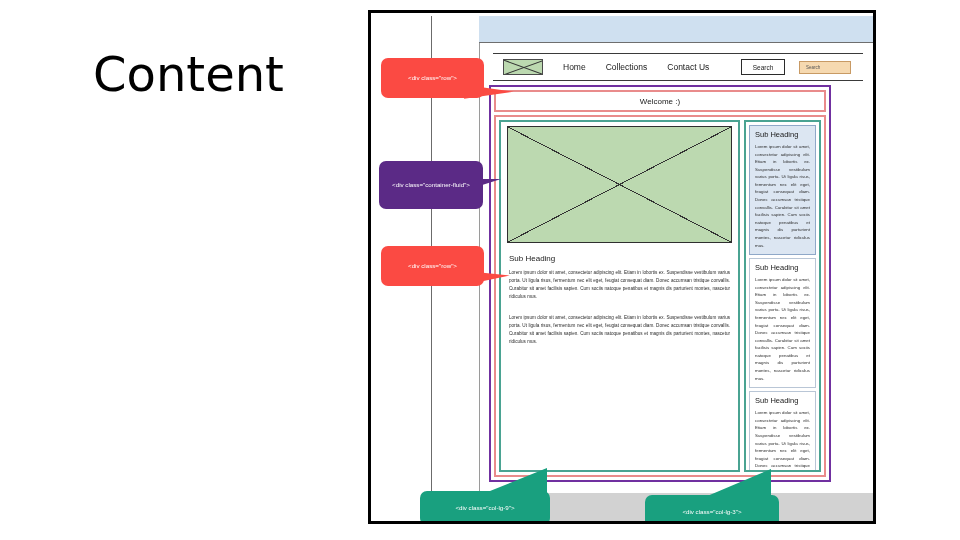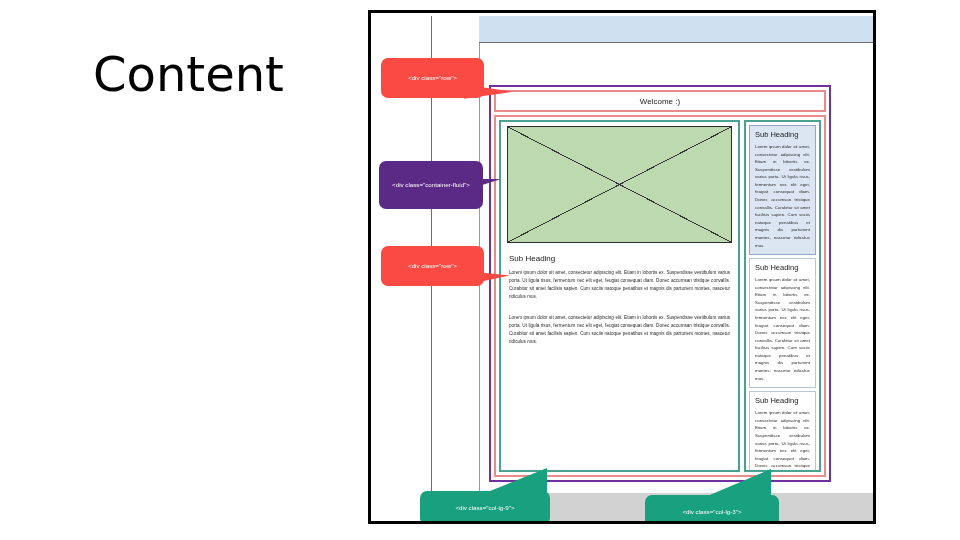--- a/index.html
+++ b/index.html
@@ -184,20 +184,29 @@
 
 <div class="slide-title">Content</div>
 
 <div class="shot">
 
   <div class="left-rule"></div>
   <div class="chrome"></div>
   <div class="page"></div>
   <div class="page-footer"></div>
 
+  <div class="navbar">
+    <div class="logo-box"></div>
+    <div class="nav-link">Home</div>
+    <div class="nav-link">Collections</div>
+    <div class="nav-link">Contact Us</div>
+    <div class="nav-spacer"></div>
+    <div class="search-box">Search</div>
+    <div class="search-btn">Search</div>
+  </div>
 
   <div class="container-fluid">
 
     <div class="row row-welcome">
       <span class="welcome-text">Welcome :)</span>
     </div>
 
     <div class="row row-main">
 
       <div class="col-lg-9">

